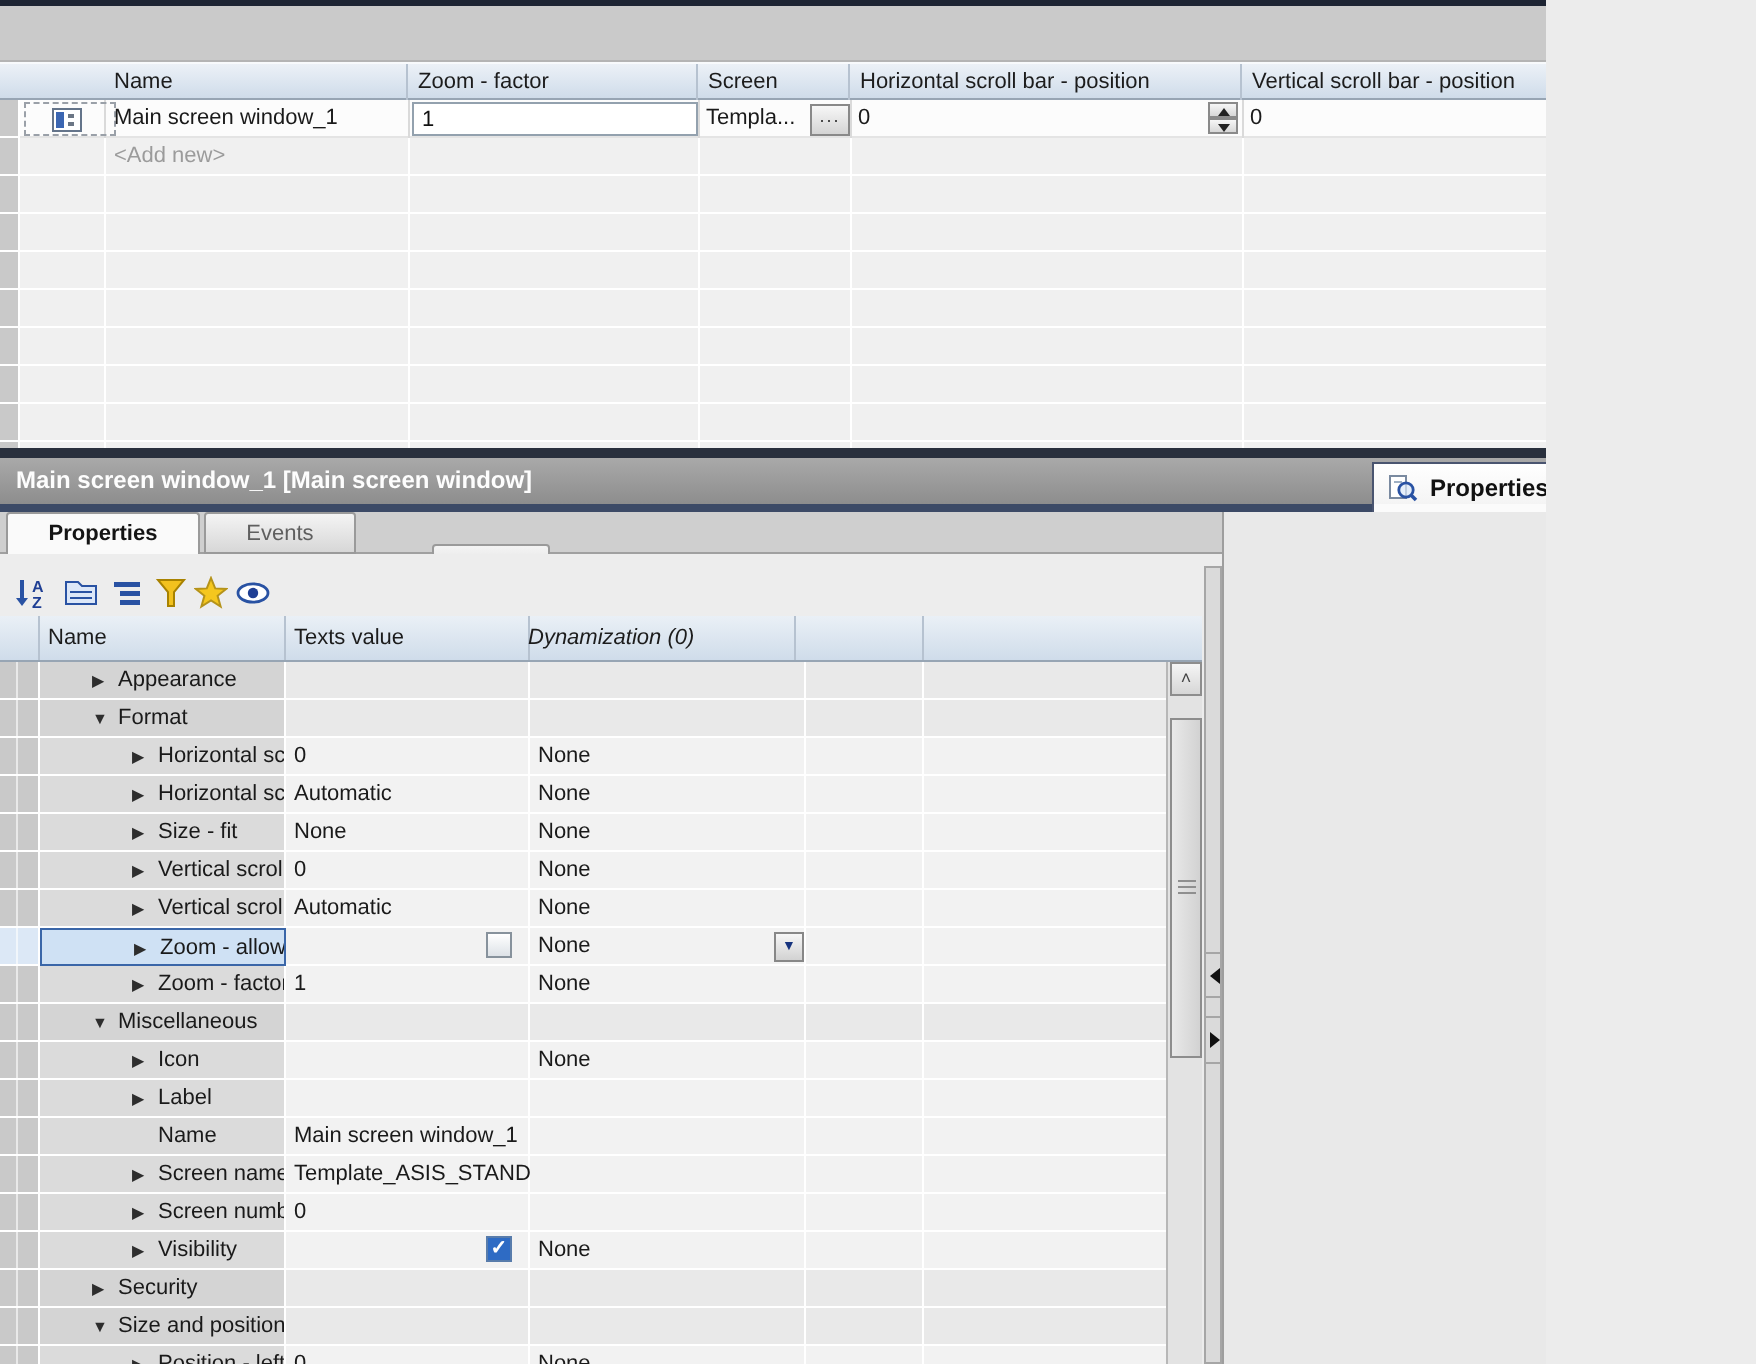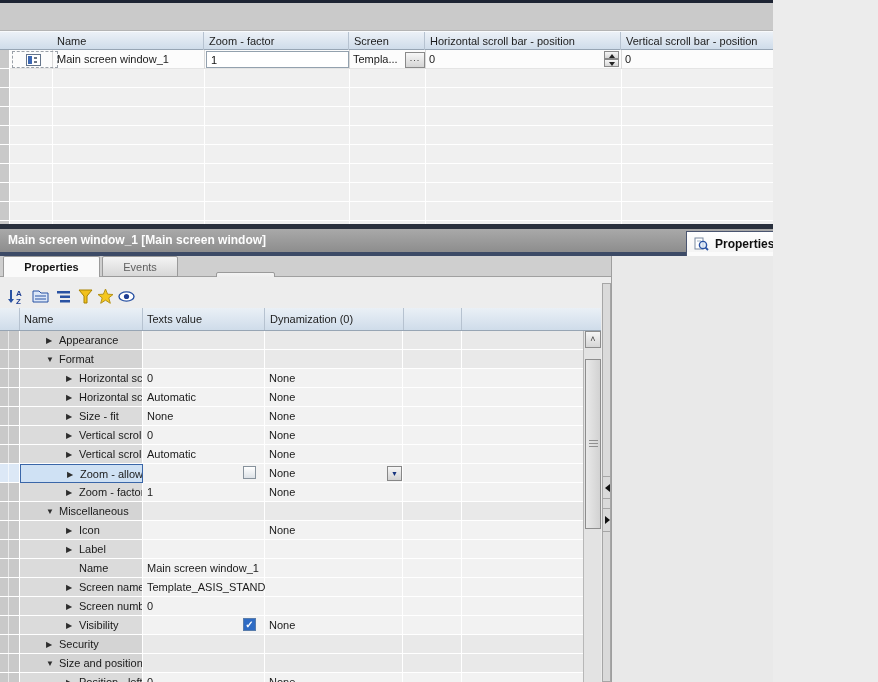--- a/index.html
+++ b/index.html
@@ -163,20 +163,23 @@
     <div class="txt abs" style="left:615px;top:3px;">0</div>
     <div class="spinner" style="left:792px;">
       <div class="spin-half spin-up">
           <i></i>
         </div>
       <div class="spin-half spin-dn">
           <i></i>
         </div>
     </div>
   </div>
+  <div class="abs" id="tt-row2">
+    <div id="add-new">&lt;Add new&gt;</div>
+  </div>
 
   <div class="abs" id="sep-band"></div>
   <div class="abs" id="insp-title">
     <div class="t">Main screen window_1 [Main screen window]</div>
   </div>
   <div class="abs" id="navy-line"></div>
 
   <div class="right-tab" id="tab-properties-right">
     <svg class="abs" style="left:7px;top:5px;" width="15" height="15" viewBox="0 0 15 15">
       <rect x="1" y="1" width="8" height="11" fill="#ffffff" stroke="#7a8aa0"></rect>
@@ -229,21 +232,21 @@
     <svg class="tbi" style="left:118px;" viewBox="0 0 17 17">
       <ellipse cx="8.5" cy="8.5" rx="7.5" ry="4.6" fill="#ffffff" stroke="#2952a3" stroke-width="1.4"></ellipse>
       <circle cx="8.5" cy="8.5" r="2.6" fill="#1f3f94"></circle>
     </svg>
   </div>
 
   <div class="abs" id="grid-header">
     <div class="gh" style="left:0;width:20px;"></div>
     <div class="gh" style="left:20px;width:123px;">Name</div>
     <div class="gh" style="left:143px;width:122px;">Texts value</div>
-    <div class="gh" style="left:266px;width:138px;">Dynamization (0)</div>
+    <div class="gh" style="left:260px;width:138px;font-style:italic;">Dynamization (0)</div>
     <div class="gh" style="left:403px;width:59px;"></div>
     <div class="gh" style="left:462px;width:139px;border-right:none;"></div>
   </div>
   <div class="abs" id="grid-rows">
       <div class="grow cat">
         <div class="c c-gut"></div>
         <div class="c c-nm">
           <span class="arr">▶</span>
           <span class="p-lbl">Appearance</span>
         </div>

